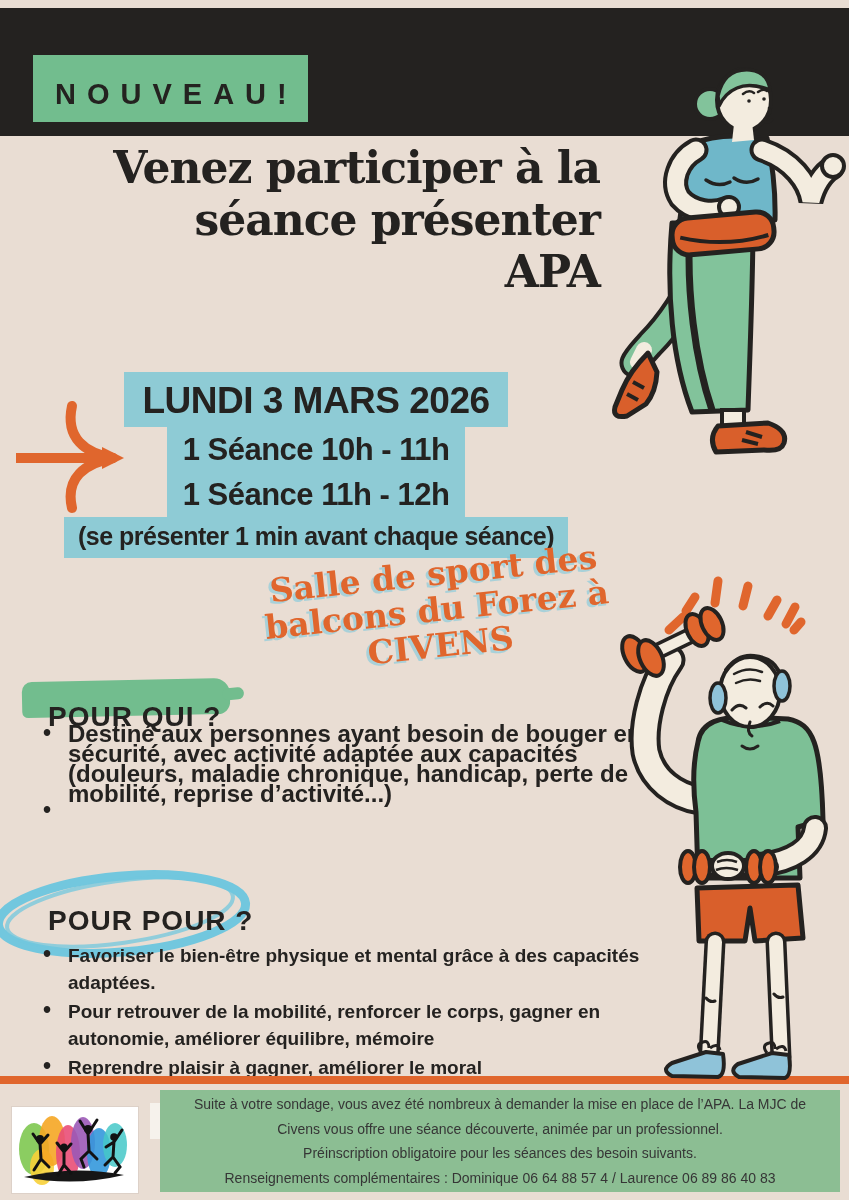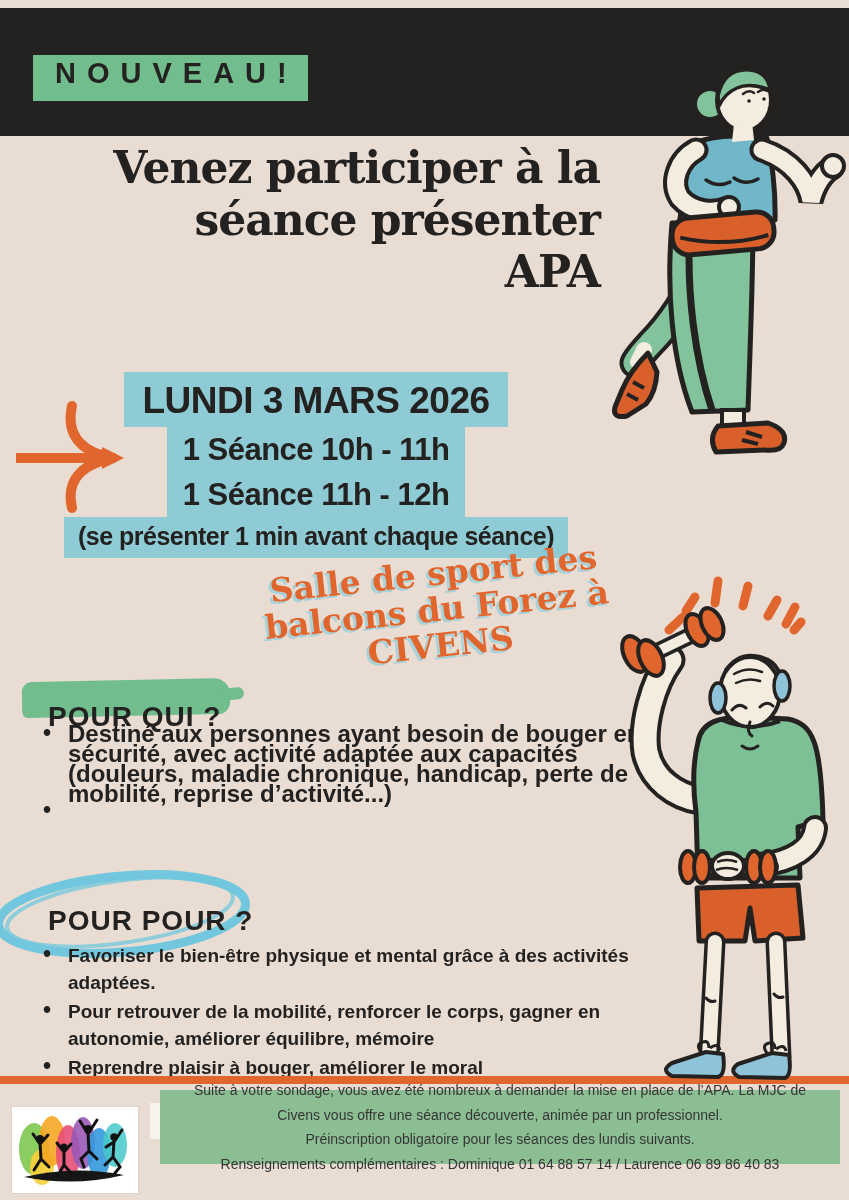--- a/index.html
+++ b/index.html
@@ -1,21 +1,21 @@
 <!DOCTYPE html>
 <html><head>
 <meta charset="utf-8">
 <style>
   html,body{margin:0;padding:0;background:#6b6b6b;}
   .poster{position:relative;width:849px;height:1200px;background:#e9ddd3;overflow:hidden;
           font-family:"Liberation Sans",sans-serif;color:#242220;}
   
   .topbar{position:absolute;left:0;top:8px;width:849px;height:128px;background:#242220;}
   .badge{position:absolute;left:33px;top:47px;background:#72bd8e;color:#242220;
-         font-weight:700;font-size:29px;letter-spacing:11px;padding:4px 10px 13px 22px;line-height:1;}
+         font-weight:700;font-size:29px;letter-spacing:11px;padding:25px 10px 13px 22px;line-height:1;}
   
   .title{position:absolute;left:20px;top:142px;width:580px;text-align:right;
          font-family:"DejaVu Serif","Liberation Serif",serif;font-weight:700;}
   .title .line{font-size:44px;line-height:52px;letter-spacing:-1px;}
   .subtitle{font-size:33px;line-height:42px;letter-spacing:-1px;}
   
   .arrow{position:absolute;left:10px;top:396px;}
   
   .schedule{position:absolute;left:20px;top:372px;width:592px;text-align:center;}
   .srow{line-height:0;}
@@ -41,21 +41,21 @@
   .blist{position:absolute;list-style:none;margin:0;padding:0;font-weight:700;}
   .blist li{position:relative;padding-left:28px;}
   .blist li::before{content:"\2022";position:absolute;left:3px;top:-1px;font-size:23px;}
   #list1{left:40px;top:724px;width:606px;font-size:24px;line-height:20px;}
   #list2{left:40px;top:942px;width:614px;font-size:19px;line-height:27px;}
   #list2 li{margin-bottom:2px;}
   li.empty::before{top:-4px;}
   
   .rule{position:absolute;left:0;top:1076px;width:849px;height:8px;background:#e0662d;}
   .white-sliver{position:absolute;left:150px;top:1103px;width:14px;height:36px;background:#f6f2ec;}
-  .footer-box{position:absolute;left:160px;top:1090px;width:680px;height:74px;background:#8cbe93;
+  .footer-box{position:absolute;left:160px;top:1090px;width:680px;height:102px;background:#8cbe93;
               display:flex;flex-direction:column;justify-content:center;text-align:center;
               color:#363636;font-size:14px;line-height:24.5px;}
   .logo-frame{position:absolute;left:12px;top:1107px;width:126px;height:86px;background:#ffffff;
               padding:0;box-shadow:0 0 0 1px rgba(0,0,0,0.05);}
   .illus{position:absolute;}
 </style>
 </head>
 <body>
 
 <div class="poster">
@@ -98,33 +98,33 @@
     <li class="empty"></li>
   </ul>
 
   <svg class="ellipse-svg" width="268" height="108" viewBox="0 0 268 108">
     <ellipse cx="128" cy="54" rx="124" ry="38" fill="none" stroke="#72c7de" stroke-width="9" transform="rotate(-5 128 54)"></ellipse>
     <ellipse cx="126" cy="52" rx="114" ry="31" fill="none" stroke="#72c7de" stroke-width="4" opacity="0.75" transform="rotate(-8 126 52)"></ellipse>
   </svg>
   <h2 class="sec-head" id="pour-quoi-h">POUR POUR ?</h2>
 
   <ul class="blist" id="list2">
-    <li>Favoriser le bien-être physique et mental grâce à des activités adaptées.</li>
+    <li>Favoriser le bien-être physique et mental grâce à des capacités adaptées.</li>
     <li>Pour retrouver de la mobilité, renforcer le corps, gagner en autonomie, améliorer équilibre, mémoire</li>
-    <li>Reprendre plaisir à bouger, améliorer le moral</li>
+    <li>Reprendre plaisir à gagner, améliorer le moral</li>
   </ul>
 
   <div class="rule"></div>
   <div class="white-sliver"></div>
 
   <div class="footer-box">
     <div>Suite à votre sondage, vous avez été nombreux à demander la mise en place de l’APA. La MJC de</div>
     <div>Civens vous offre une séance découverte, animée par un professionnel.</div>
-    <div>Préinscription obligatoire pour les séances des lundis suivants.</div>
-    <div>Renseignements complémentaires : Dominique 01 64 88 57 14 / Laurence 06 89 86 40 83</div>
+    <div>Préinscription obligatoire pour les séances des besoin suivants.</div>
+    <div>Renseignements complémentaires : Dominique 06 64 88 57 4 / Laurence 06 89 86 40 83</div>
   </div>
 
   <div class="logo-frame">
     <svg width="126" height="86" viewBox="0 0 126 86">
       <rect x="0" y="0" width="126" height="86" fill="#ffffff"></rect>
       <ellipse cx="22" cy="42" rx="15" ry="26" fill="#7ec850" opacity="0.9"></ellipse>
       <ellipse cx="30" cy="60" rx="12" ry="18" fill="#f7d038" opacity="0.9"></ellipse>
       <ellipse cx="40" cy="34" rx="13" ry="25" fill="#f5a623" opacity="0.9"></ellipse>
       <ellipse cx="56" cy="46" rx="12" ry="28" fill="#e94e77" opacity="0.9"></ellipse>
       <ellipse cx="71" cy="36" rx="12" ry="26" fill="#9b59b6" opacity="0.9"></ellipse>

